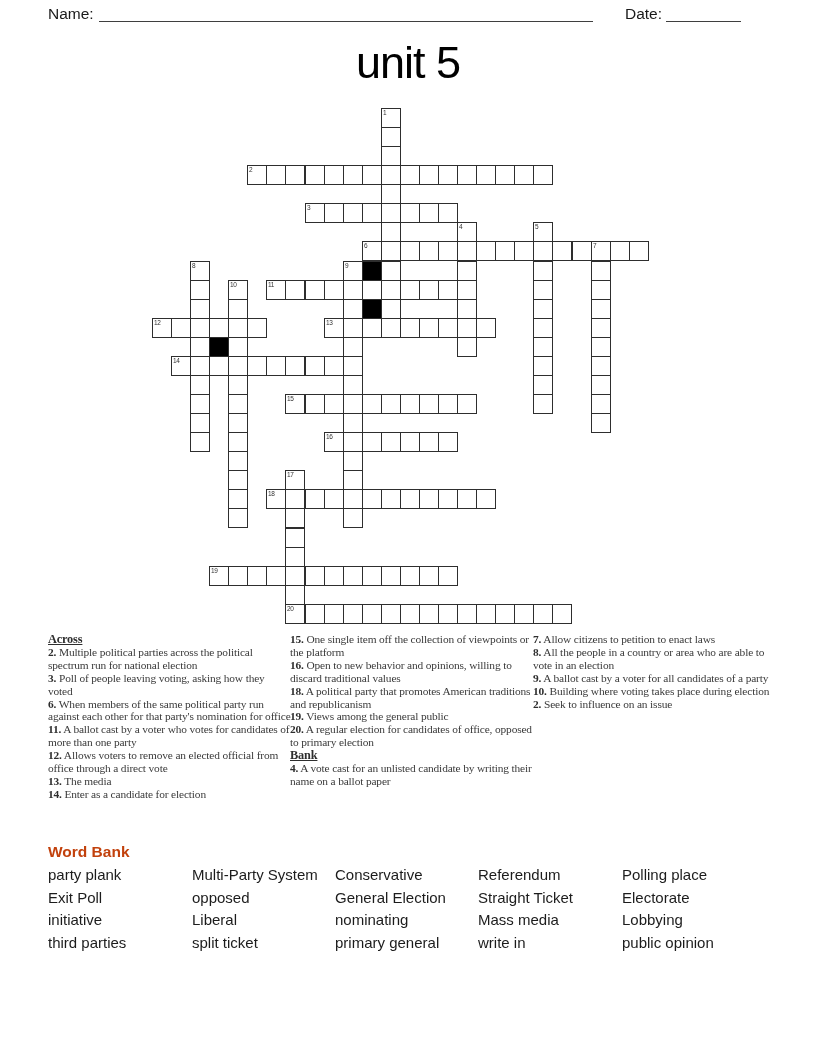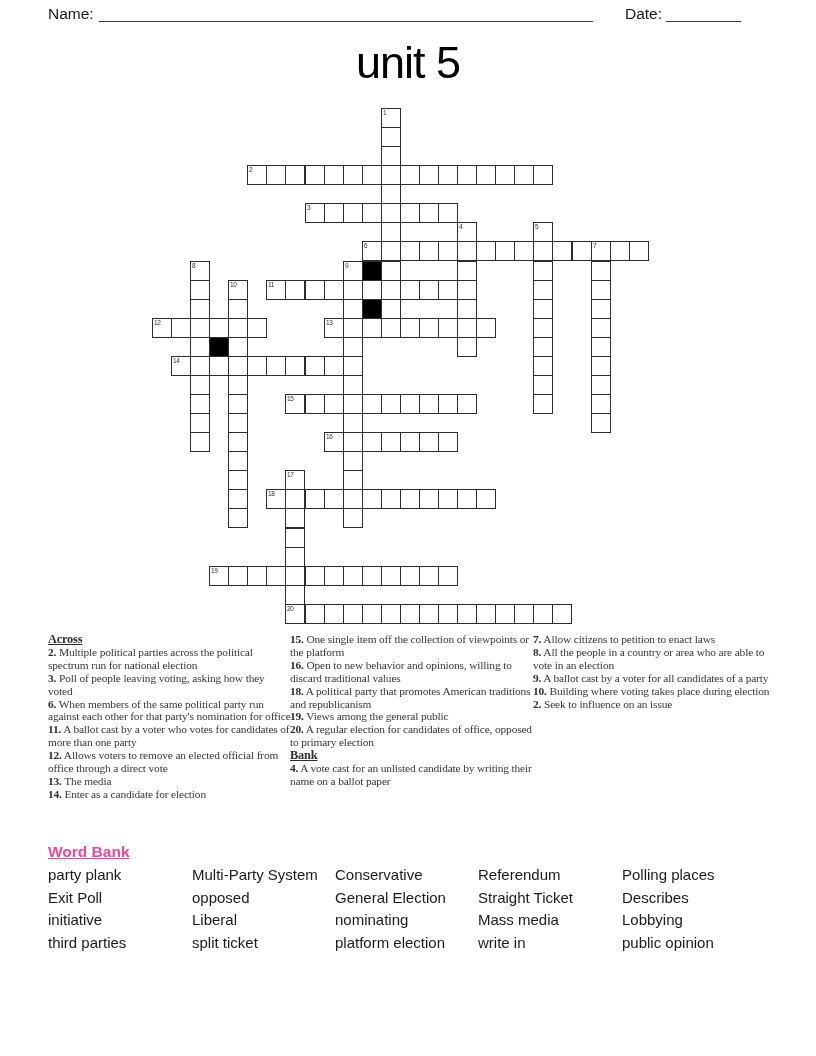--- a/index.html
+++ b/index.html
@@ -39,21 +39,21 @@
     font-family:Liberation Serif, serif;
   }
   .clue-hdr {
     font-weight:bold; text-decoration:underline; font-size:12.3px; color:#2e2e2e;
   }
   .clue b { color:#2e2e2e; }
 
   
   #wordbank-label {
     position:absolute; left:48px; top:843px; font-size:15.5px; font-weight:bold;
-    text-decoration:underline; color:#ec4899;
+    color:#c2410c;
   }
   #wordbank {
     position:absolute; left:48px; top:866px; display:grid;
     grid-template-columns:144px 143px 143px 144px 152px;
     grid-auto-rows:22.5px; font-size:15px; color:#1c1c1c;
   }
   .wb-item { white-space:nowrap; }
 </style>
 </head>
 <body>
@@ -332,31 +332,31 @@
       <div class="clue"><b>10.</b> Building where voting takes place during election</div>
       <div class="clue"><b>2.</b> Seek to influence on an issue</div>
     </div>
 
   <div id="wordbank-label">Word Bank</div>
   <div id="wordbank">
       <span class="wb-item">party plank</span>
       <span class="wb-item">Multi-Party System</span>
       <span class="wb-item">Conservative</span>
       <span class="wb-item">Referendum</span>
-      <span class="wb-item">Polling places</span>
+      <span class="wb-item">Polling place</span>
       <span class="wb-item">Exit Poll</span>
       <span class="wb-item">opposed</span>
       <span class="wb-item">General Election</span>
       <span class="wb-item">Straight Ticket</span>
-      <span class="wb-item">Describes</span>
+      <span class="wb-item">Electorate</span>
       <span class="wb-item">initiative</span>
       <span class="wb-item">Liberal</span>
       <span class="wb-item">nominating</span>
       <span class="wb-item">Mass media</span>
       <span class="wb-item">Lobbying</span>
       <span class="wb-item">third parties</span>
       <span class="wb-item">split ticket</span>
-      <span class="wb-item">platform election</span>
+      <span class="wb-item">primary general</span>
       <span class="wb-item">write in</span>
       <span class="wb-item">public opinion</span>
     </div>
 
 </div>
 
 </body></html>

